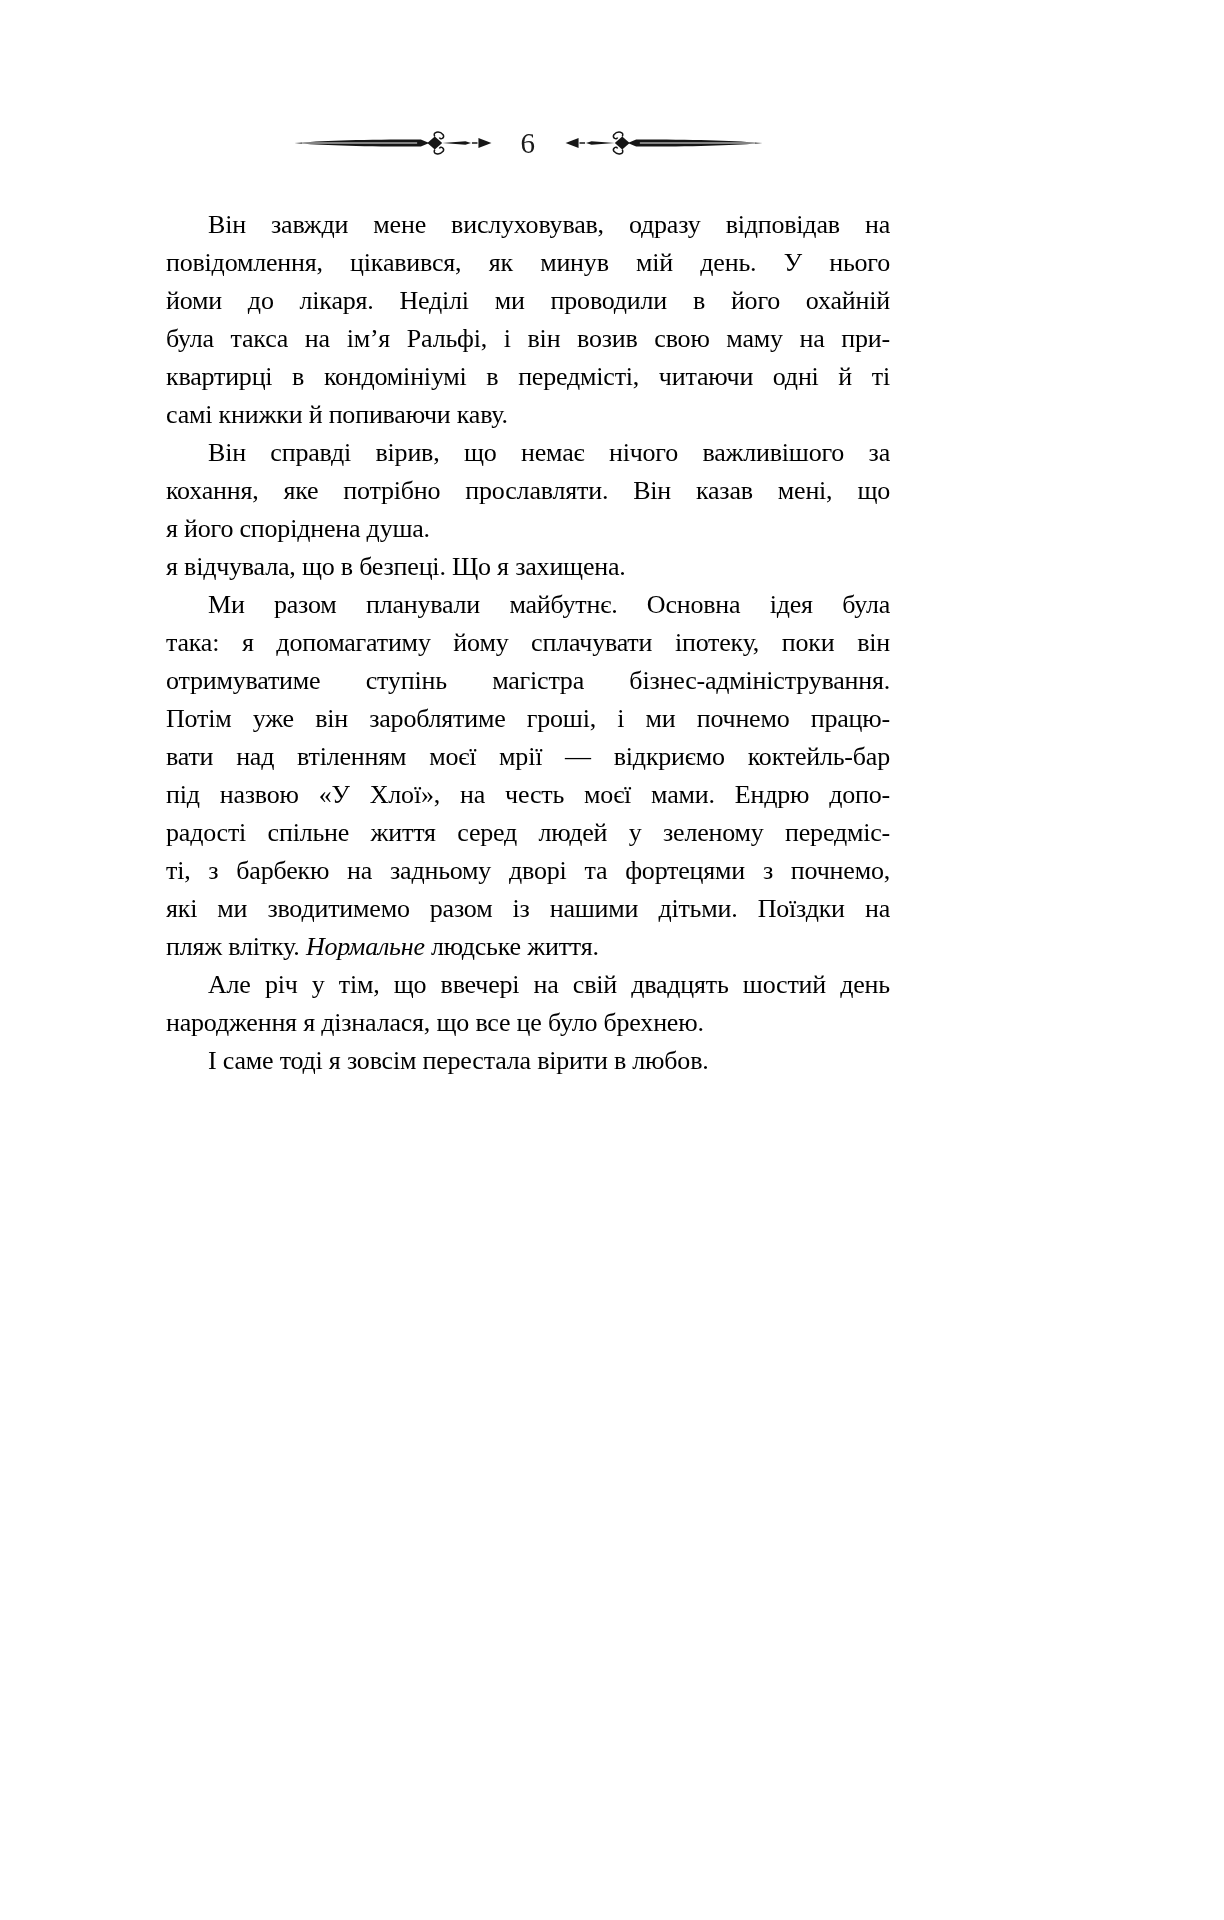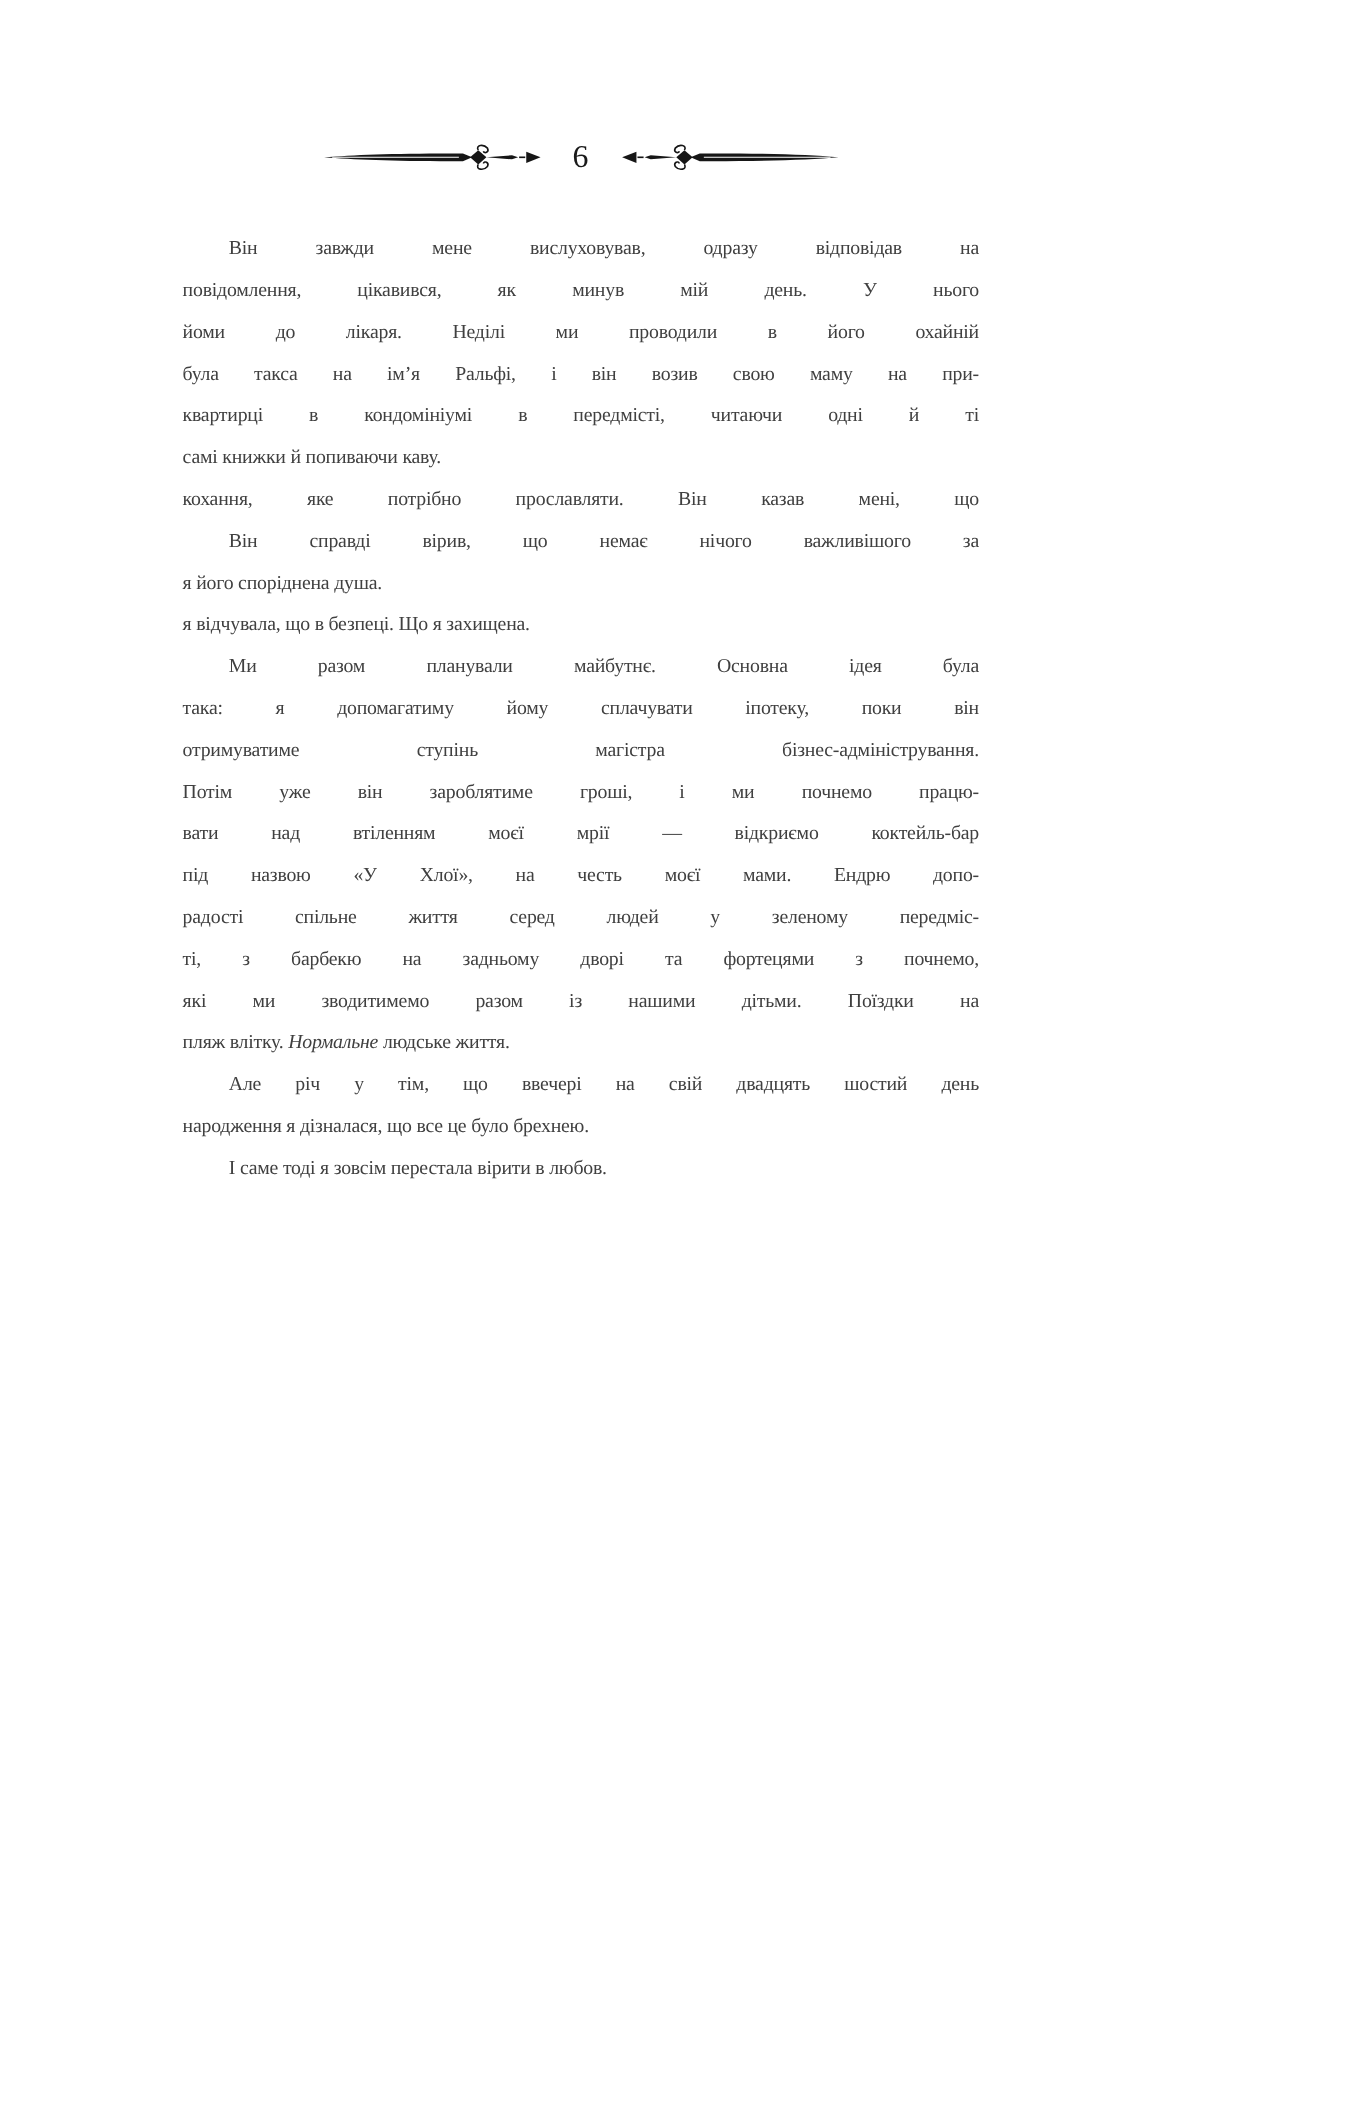--- a/index.html
+++ b/index.html
@@ -39,24 +39,24 @@
     line-height: 30px;
     color: #1a1a1a;
     letter-spacing: 0.5px;
   }
 
   .content {
     position: absolute;
     top: 206px;
     left: 166px;
     width: 724px;
-    font-size: 18px;
+    font-size: 26px;
     line-height: 38px;
     letter-spacing: -0.2px;
-    color: #404040;
+    color: #000000;
   }
 
   .paragraph { margin: 0; }
 
   .line {
     text-align: justify;
     text-align-last: justify;
     -moz-text-align-last: justify;
   }
   .line.last {
@@ -107,22 +107,22 @@
   <div class="content" id="content">
       <div class="paragraph">
         <div class="line first">Він завжди мене вислуховував, одразу відповідав на</div>
         <div class="line">повідомлення, цікавився, як минув мій день. У нього</div>
         <div class="line">йоми до лікаря. Неділі ми проводили в його охайній</div>
         <div class="line">була такса на ім’я Ральфі, і він возив свою маму на при-</div>
         <div class="line">квартирці в кондомініумі в передмісті, читаючи одні й ті</div>
         <div class="line last">самі книжки й попиваючи каву.</div>
       </div>
       <div class="paragraph">
+        <div class="line first">Він справді вірив, що немає нічого важливішого за</div>
         <div class="line">кохання, яке потрібно прославляти. Він казав мені, що</div>
-        <div class="line first">Він справді вірив, що немає нічого важливішого за</div>
         <div class="line last">я його споріднена душа.</div>
       </div>
       <div class="paragraph">
         <div class="line last">я відчувала, що в безпеці. Що я захищена.</div>
       </div>
       <div class="paragraph">
         <div class="line first">Ми разом планували майбутнє. Основна ідея була</div>
         <div class="line">така: я допомагатиму йому сплачувати іпотеку, поки він</div>
         <div class="line">отримуватиме ступінь магістра бізнес-адміністрування.</div>
         <div class="line">Потім уже він зароблятиме гроші, і ми почнемо працю-</div>

